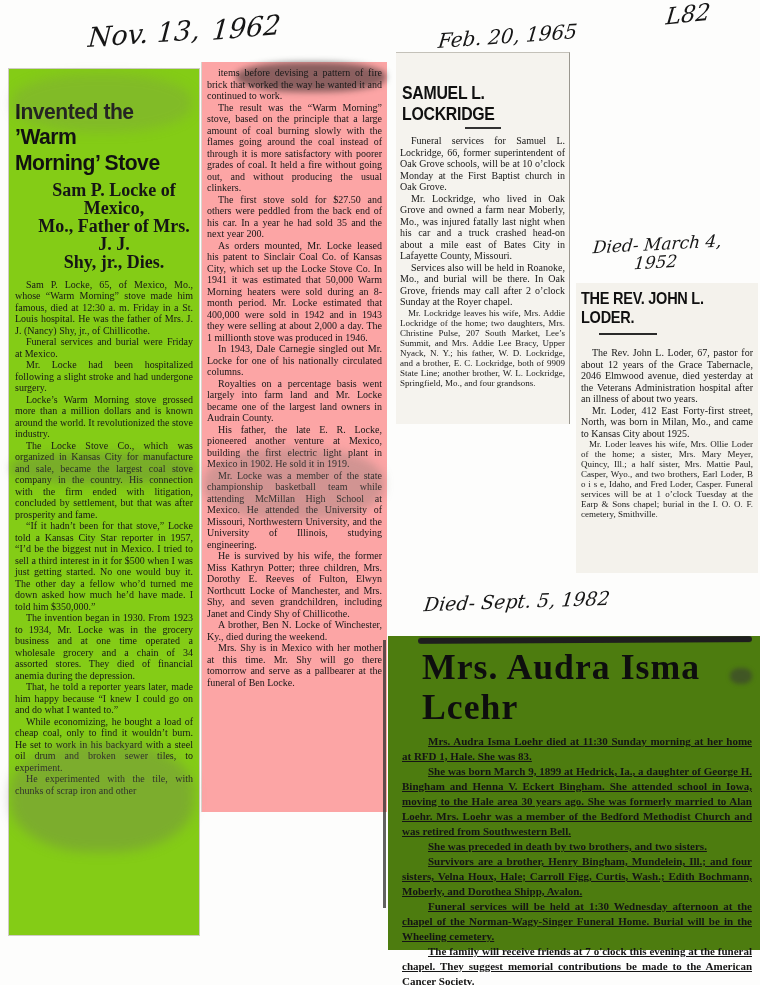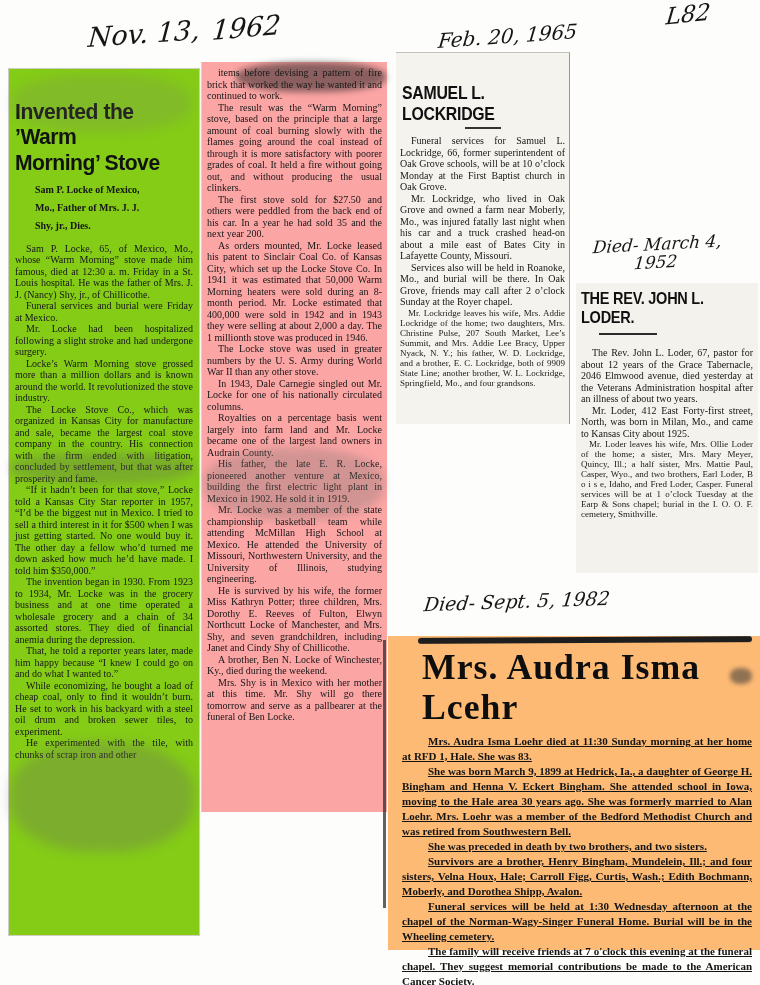--- a/index.html
+++ b/index.html
@@ -21,34 +21,34 @@
 
   
   .clip{position:absolute;box-sizing:border-box;}
   .clip-locke{left:8px;top:68px;width:192px;height:868px;background:#84cc16;
               border:1px solid #cfccc4;padding:4px 6px;}
   .clip-locke2{left:201px;top:62px;width:186px;height:750px;background:#fca5a5;
                border-left:1px solid #d8d5cd;padding:5px 5px;}
   .clip-lockridge{left:396px;top:52px;width:174px;height:372px;background:#f5f3ee;
                   border-top:1px solid #c4c1b9;border-right:1px solid #9a978f;padding:4px 4px;}
   .clip-loder{left:576px;top:283px;width:182px;height:290px;background:#f4f2ec;padding:4px 5px;}
-  .clip-loehr{left:388px;top:636px;width:372px;height:314px;background:#fdba74;padding:4px 8px 4px 14px;}
+  .clip-loehr{left:388px;top:636px;width:372px;height:314px;background:#4d7c0f;padding:4px 8px 4px 14px;}
 
   
   .np{font-family:"Liberation Serif",serif;font-size:10px;line-height:11.5px;
       text-align:justify;color:#171717;}
   .np .para{margin:0;text-indent:11px;}
   .fine{font-size:9px;line-height:10px;}
   .fine .para-fine{margin:0;text-indent:8px;text-align:justify;}
 
   .hl-locke{margin:26px 0 6px 0;font-family:"Liberation Sans",sans-serif;font-weight:bold;
             font-size:22px;line-height:1.15;letter-spacing:-0.5px;color:#111;
             transform:scaleX(0.96);transform-origin:left;white-space:pre-line;}
-  .subhead{margin:2px 0 8px 20px;font-weight:bold;font-size:10px;line-height:18px;
-           white-space:pre-line;color:#151515;}
+  .subhead{margin:2px 0 8px 20px;font-weight:bold;font-size:18px;line-height:18px;
+           white-space:pre-line;color:#151515;text-align:center;}
   .hl-cond{font-family:"Liberation Sans",sans-serif;font-weight:bold;color:#101010;
            letter-spacing:-0.3px;transform:scaleX(0.88);transform-origin:left;margin:0;}
   .hl-lockridge{font-size:18px;margin:26px 0 2px 2px;}
   .hl-loder{font-size:16.5px;margin:2px 0 2px 0;}
   .center-rule{width:36px;height:2px;background:#333;margin:1px auto 6px auto;}
   .left-rule{width:58px;height:2px;background:#2a2a2a;margin:2px 0 8px 18px;display:inline-block;}
   .hl-loehr{font-family:"Liberation Serif",serif;font-weight:bold;font-size:35px;
             letter-spacing:1px;margin:8px 0 6px 20px;color:#0e0e0e;transform:scaleX(1.02);
             transform-origin:left;}
   .loehr-body{font-size:11px;line-height:15px;font-weight:bold;color:#141414;text-decoration:underline;}
@@ -101,21 +101,20 @@
         <p class="para">He experimented with the tile, with chunks of scrap iron and other</p>
       </div>
   </section>
 
   <section class="clip clip-locke2">
     <div class="np">
         <p class="para">items before devising a pattern of fire brick that worked the way he wanted it and continued to work.</p>
         <p class="para">The result was the “Warm Morning” stove, based on the principle that a large amount of coal burning slowly with the flames going around the coal instead of through it is more satisfactory with poorer grades of coal.  It held a fire without going out, and without producing the usual clinkers.</p>
         <p class="para">The first stove sold for $27.50 and others were peddled from the back end of his car.  In a year he had sold 35 and the next year 200.</p>
         <p class="para">As orders mounted, Mr. Locke leased his patent to Sinclair Coal Co. of Kansas City, which set up the Locke Stove Co.  In 1941 it was estimated that 50,000 Warm Morning heaters were sold during an 8-month period.  Mr. Locke estimated that 400,000 were sold in 1942 and in 1943 they were selling at about 2,000 a day.  The 1 millionth stove was produced in 1946.</p>
-        <p class="para">The Locke stove was used in greater numbers by the U. S. Army during World War II than any other stove.</p>
         <p class="para">In 1943, Dale Carnegie singled out Mr. Locke for one of his nationally circulated columns.</p>
         <p class="para">Royalties on a percentage basis went largely into farm land and Mr. Locke became one of the largest land owners in Audrain County.</p>
         <p class="para">His father, the late E. R. Locke, pioneered another venture at Mexico, building the first electric light plant in Mexico in 1902.  He sold it in 1919.</p>
         <p class="para">Mr. Locke was a member of the state championship basketball team while attending McMillan High School at Mexico.  He attended the University of Missouri, Northwestern University, and the University of Illinois, studying engineering.</p>
         <p class="para">He is survived by his wife, the former Miss Kathryn Potter; three children, Mrs. Dorothy E. Reeves of Fulton, Elwyn Northcutt Locke of Manchester, and Mrs. Shy, and seven grandchildren, including Janet and Cindy Shy of Chillicothe.</p>
         <p class="para">A brother, Ben N. Locke of Winchester, Ky., died during the weekend.</p>
         <p class="para">Mrs. Shy is in Mexico with her mother at this time.  Mr. Shy will go there tomorrow and serve as a pallbearer at the funeral of Ben Locke.</p>
       </div>
   </section>
 

